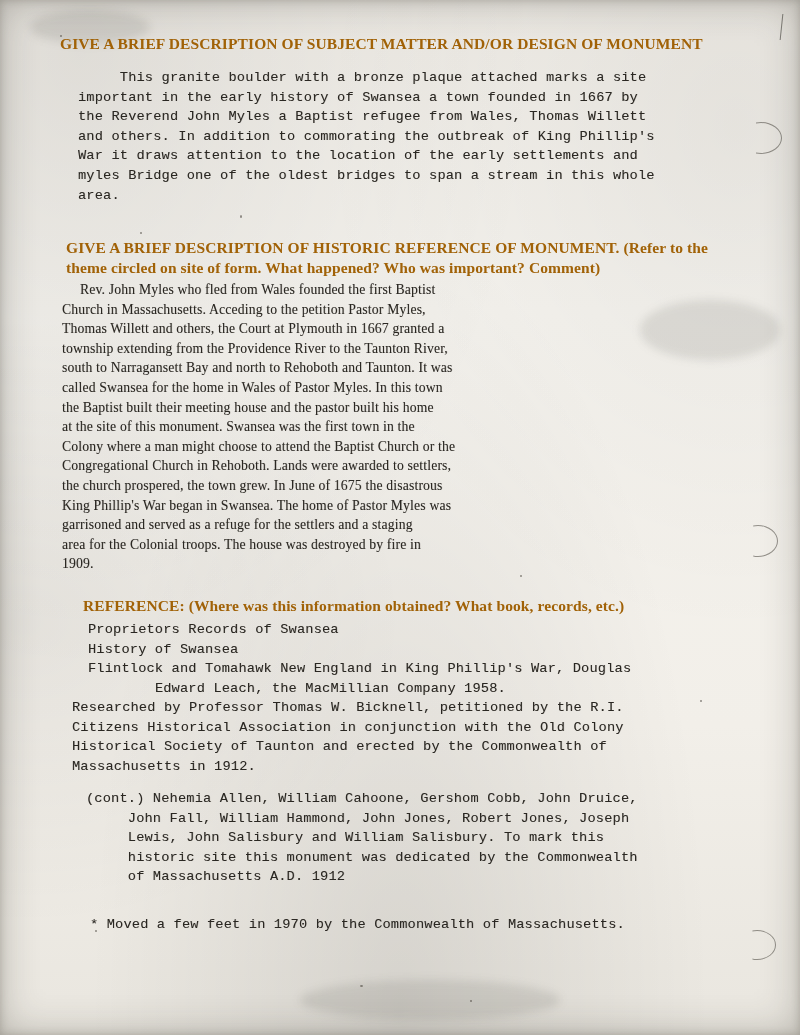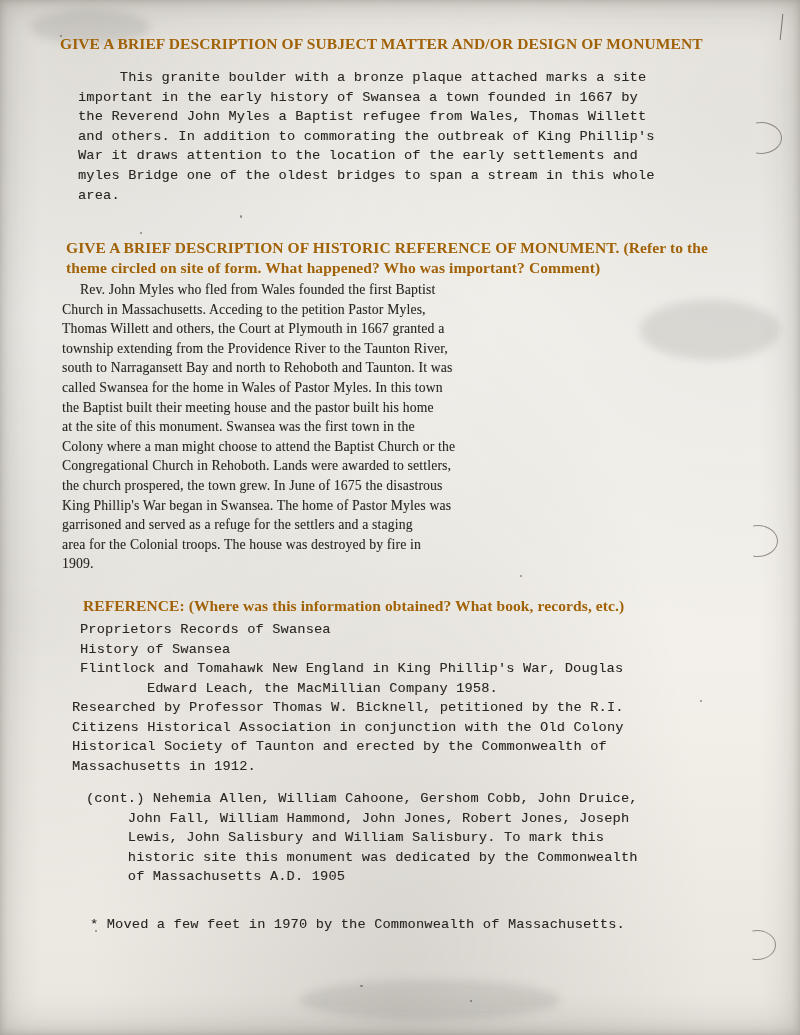--- a/index.html
+++ b/index.html
@@ -147,34 +147,34 @@
 Colony where a man might choose to attend the Baptist Church or the
 Congregational Church in Rehoboth. Lands were awarded to settlers,
 the church prospered, the town grew. In June of 1675 the disastrous
 King Phillip's War began in Swansea. The home of Pastor Myles was
 garrisoned and served as a refuge for the settlers and a staging
 area for the Colonial troops. The house was destroyed by fire in
 1909.</div>
 
     <div class="heading" style="left:76px; top:596px; width:680px;margin-left:7px;">REFERENCE:  (Where was this information obtained?  What book, records, etc.)</div>
 
-    <div class="typed" style="left:80px; top:620px; width:680px;">Proprietors Records of Swansea
+    <div class="typed" style="left:88px; top:620px; width:680px;">Proprietors Records of Swansea
 History of Swansea
 Flintlock and Tomahawk New England in King Phillip's War, Douglas
         Edward Leach, the MacMillian Company 1958.</div>
 
     <div class="typed" style="left:72px; top:698px; width:680px;">Researched by Professor Thomas W. Bicknell, petitioned by the R.I.
 Citizens Historical Association in conjunction with the Old Colony
 Historical Society of Taunton and erected by the Commonwealth of
 Massachusetts in 1912.</div>
 
     <div class="typed" style="left:86px; top:789px; width:680px;">(cont.) Nehemia Allen, William Cahoone, Gershom Cobb, John Druice,
      John Fall, William Hammond, John Jones, Robert Jones, Joseph
      Lewis, John Salisbury and William Salisbury. To mark this
      historic site this monument was dedicated by the Commonwealth
-     of Massachusetts A.D. 1905</div>
+     of Massachusetts A.D. 1912</div>
 
     <div class="typed" style="left:90px; top:915px; width:680px;">* Moved a few feet in 1970 by the Commonwealth of Massachusetts.</div>
 
   </div>
 
   <div class="edge-shadow"></div>
 </div>
 
 </body></html>

